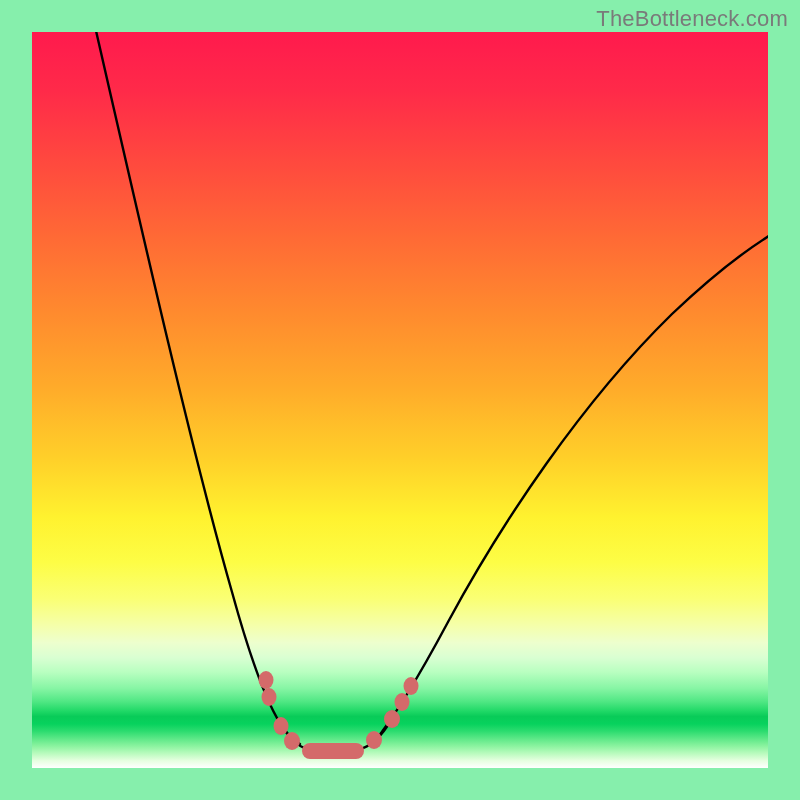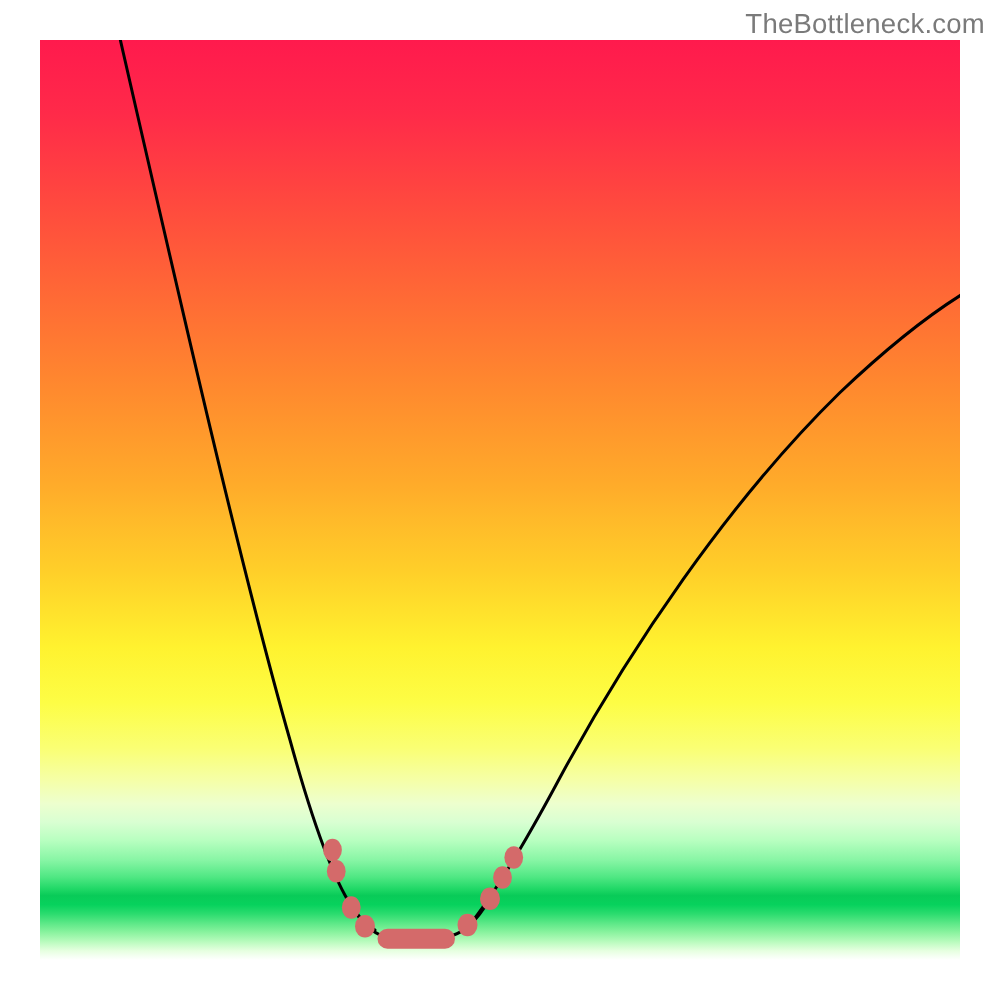--- a/index.html
+++ b/index.html
@@ -7,21 +7,21 @@
     padding: 0;
     width: 800px;
     height: 800px;
     overflow: hidden;
     background: #000;
     font-family: Arial, Helvetica, sans-serif;
   }
   .frame {
     position: absolute;
     inset: 0;
-    background: #ffffff;
+    background: #86efac;
   }
   .plot {
     position: absolute;
     left: 32px;
     top: 32px;
     width: 736px;
     height: 736px;
     overflow: hidden;
   }
   .grad {

